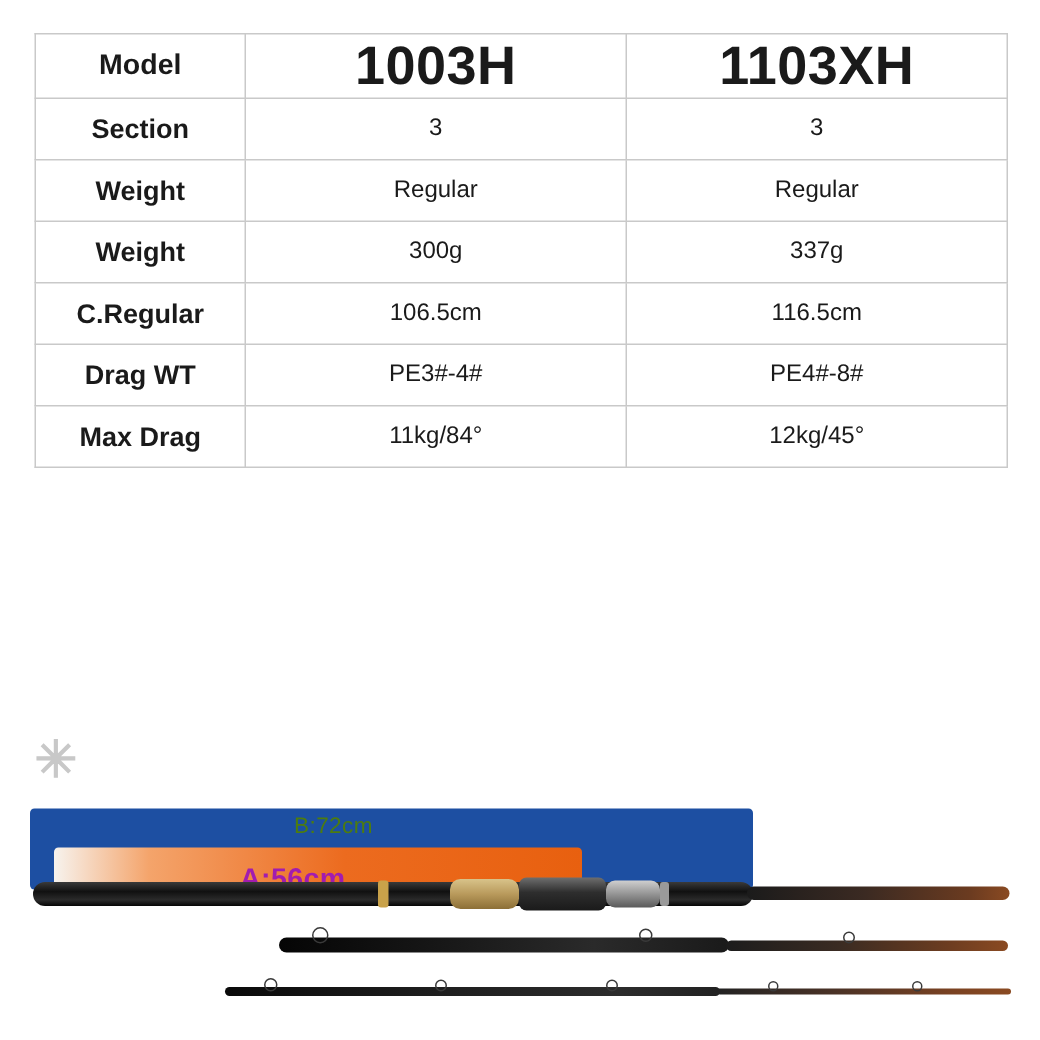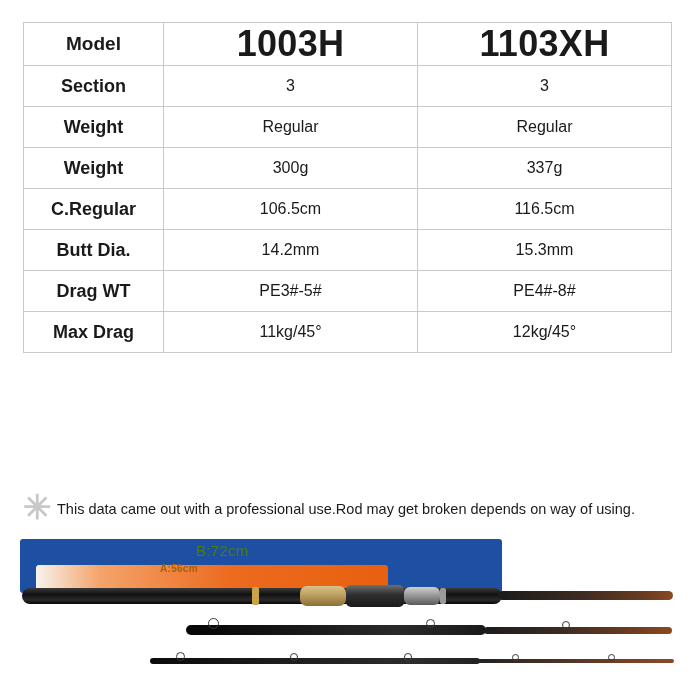--- a/index.html
+++ b/index.html
@@ -124,24 +124,24 @@
     left: 196px;
     top: 9px;
     font-size: 15px;
     font-weight: normal;
     color: #4d7c0f;
     letter-spacing: 0.3px;
   }
   .len-a {
     position: absolute;
     left: 160px;
-    top: 30px;
-    font-size: 10px;
-    font-weight: bold;
-    color: #a16207;
+    top: 43px;
+    font-size: 19px;
+    font-weight: bold;
+    color: #a21caf;
     letter-spacing: 0.3px;
   }
 
   
   .rod {
     position: absolute;
     border-radius: 3px;
   }
   
   .rod-main {
@@ -269,40 +269,34 @@
         <td class="col-label label-cell">Weight</td>
         <td class="col-val value-cell">300g</td>
         <td class="col-val value-cell">337g</td>
       </tr>
       <tr>
         <td class="col-label label-cell">C.Regular</td>
         <td class="col-val value-cell">106.5cm</td>
         <td class="col-val value-cell">116.5cm</td>
       </tr>
       <tr>
-        <td class="col-label label-cell">Butt Dia.</td>
-        <td class="col-val value-cell">14.2mm</td>
-        <td class="col-val value-cell">15.3mm</td>
-      </tr>
-      <tr>
         <td class="col-label label-cell">Drag WT</td>
-        <td class="col-val value-cell">PE3#-5#</td>
+        <td class="col-val value-cell">PE3#-4#</td>
         <td class="col-val value-cell">PE4#-8#</td>
       </tr>
       <tr>
         <td class="col-label label-cell">Max Drag</td>
-        <td class="col-val value-cell">11kg/45°</td>
+        <td class="col-val value-cell">11kg/84°</td>
         <td class="col-val value-cell">12kg/45°</td>
       </tr>
     </tbody>
   </table>
 
   <div class="footnote">
     <span class="asterisk">✳</span>
-    <span class="footnote-text">This data came out with a professional use.Rod may get broken depends on way of using.</span>
   </div>
 
   <div class="product">
     <div class="blue-banner"></div>
     <div class="orange-bar"></div>
     <div class="len-b">B:72cm</div>
     <div class="len-a">A:56cm</div>
 
     <div class="rod rod-main"></div>
     <div class="rod rod-main-taper"></div>

